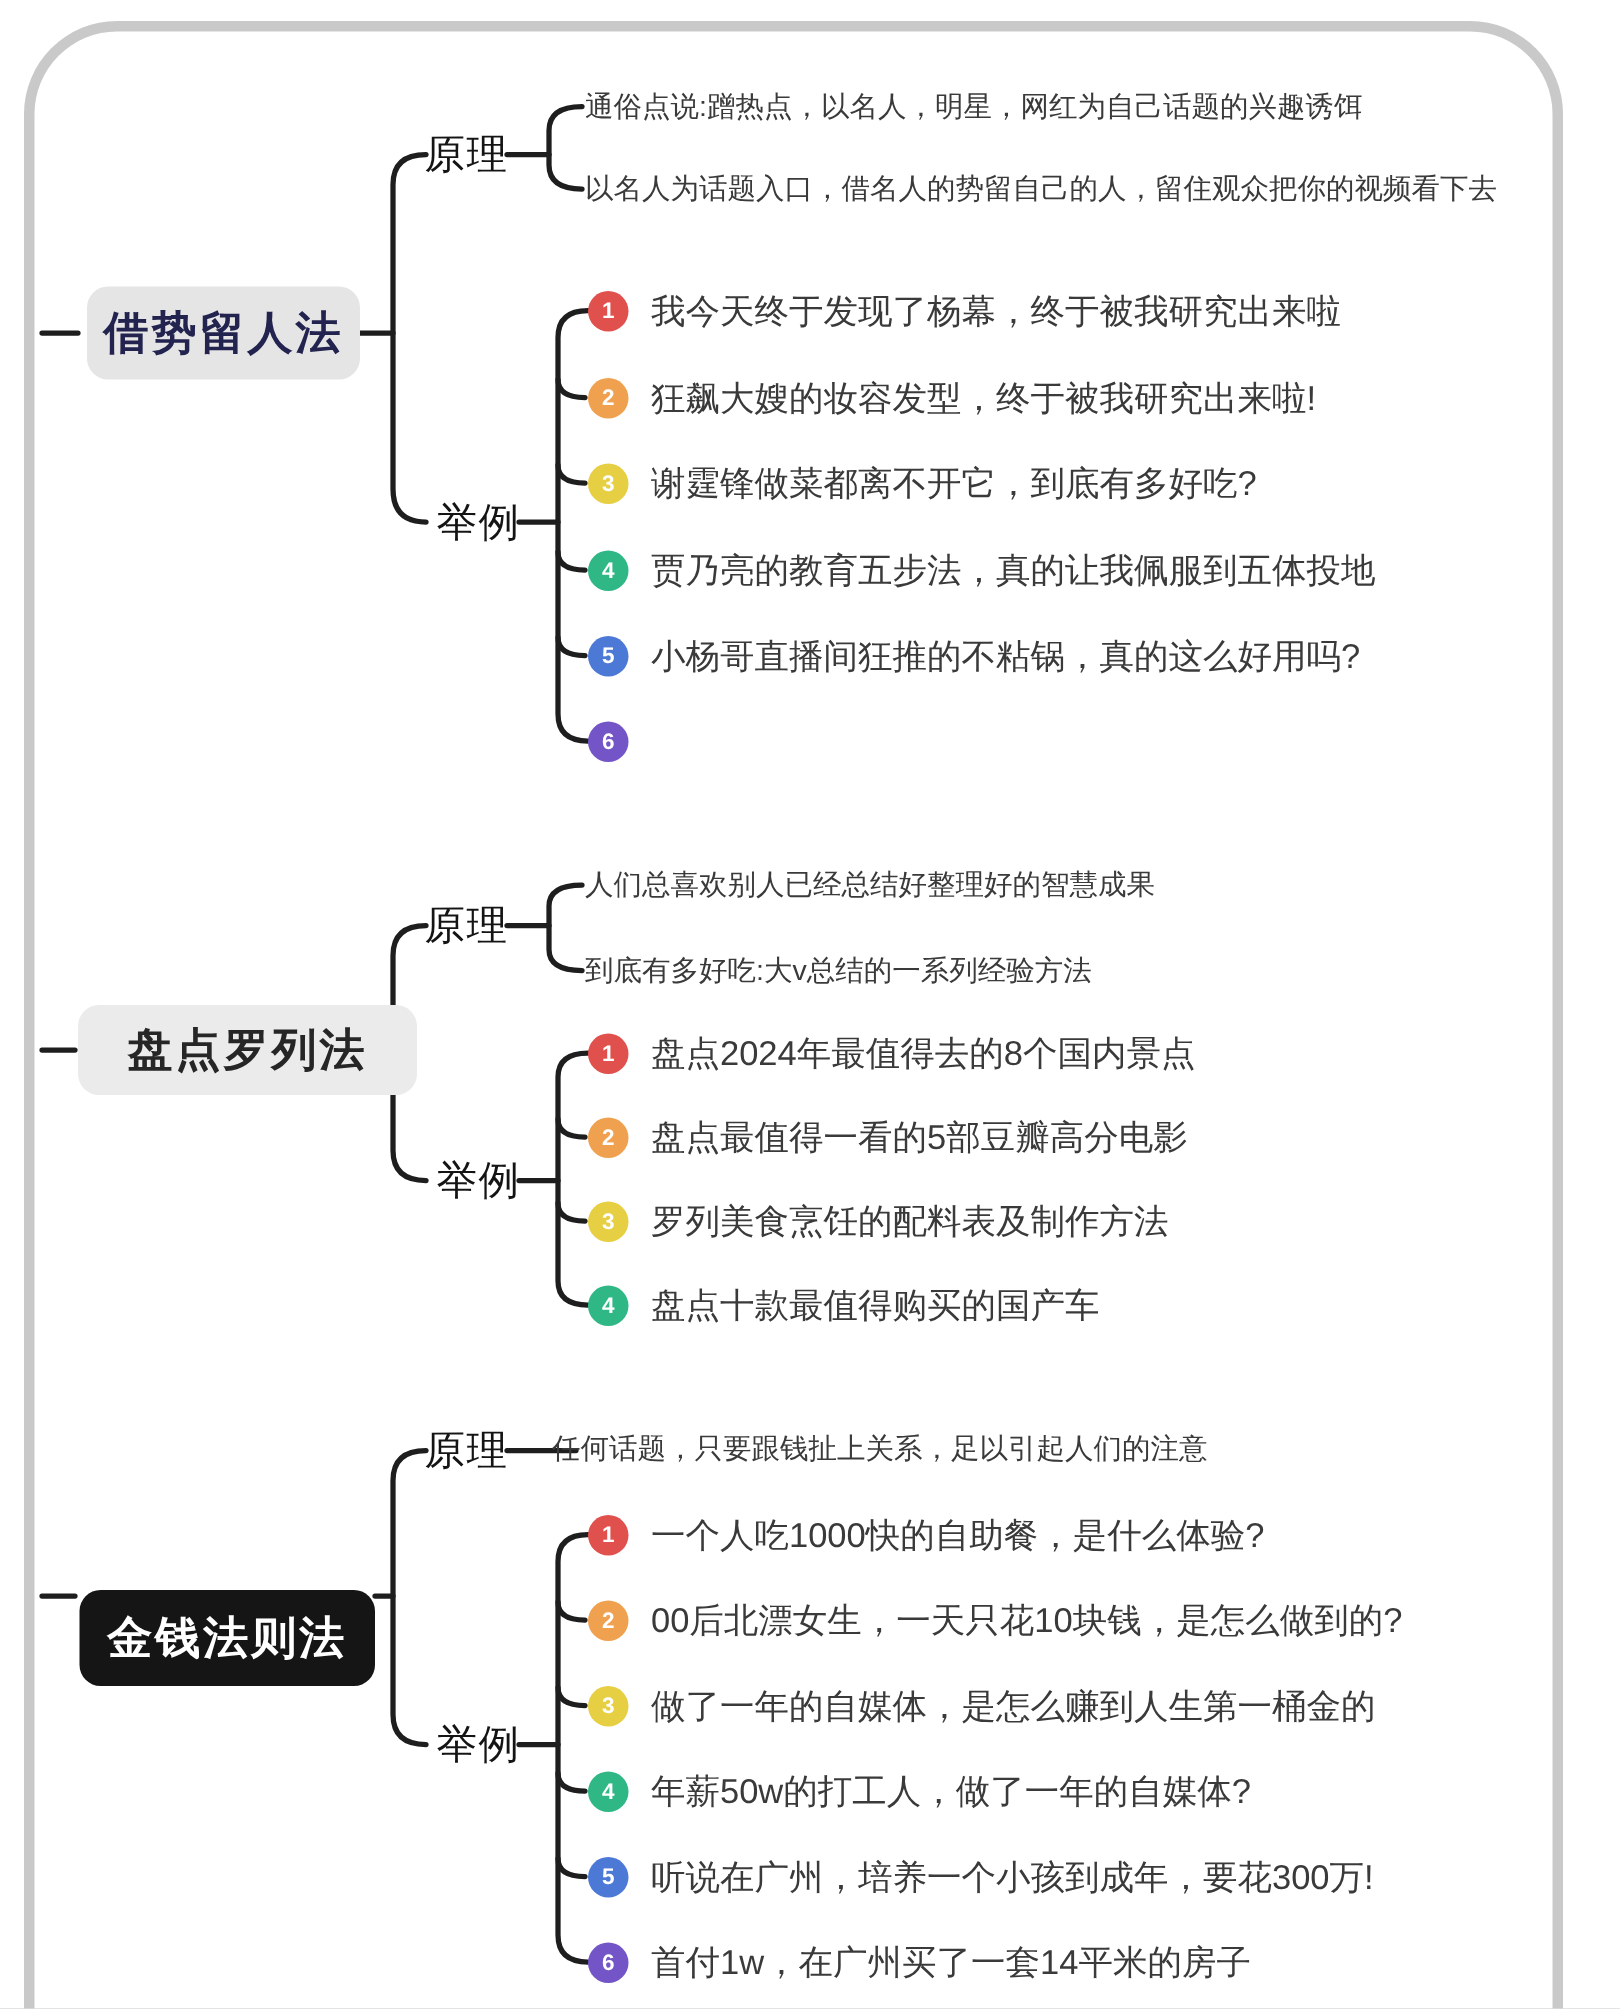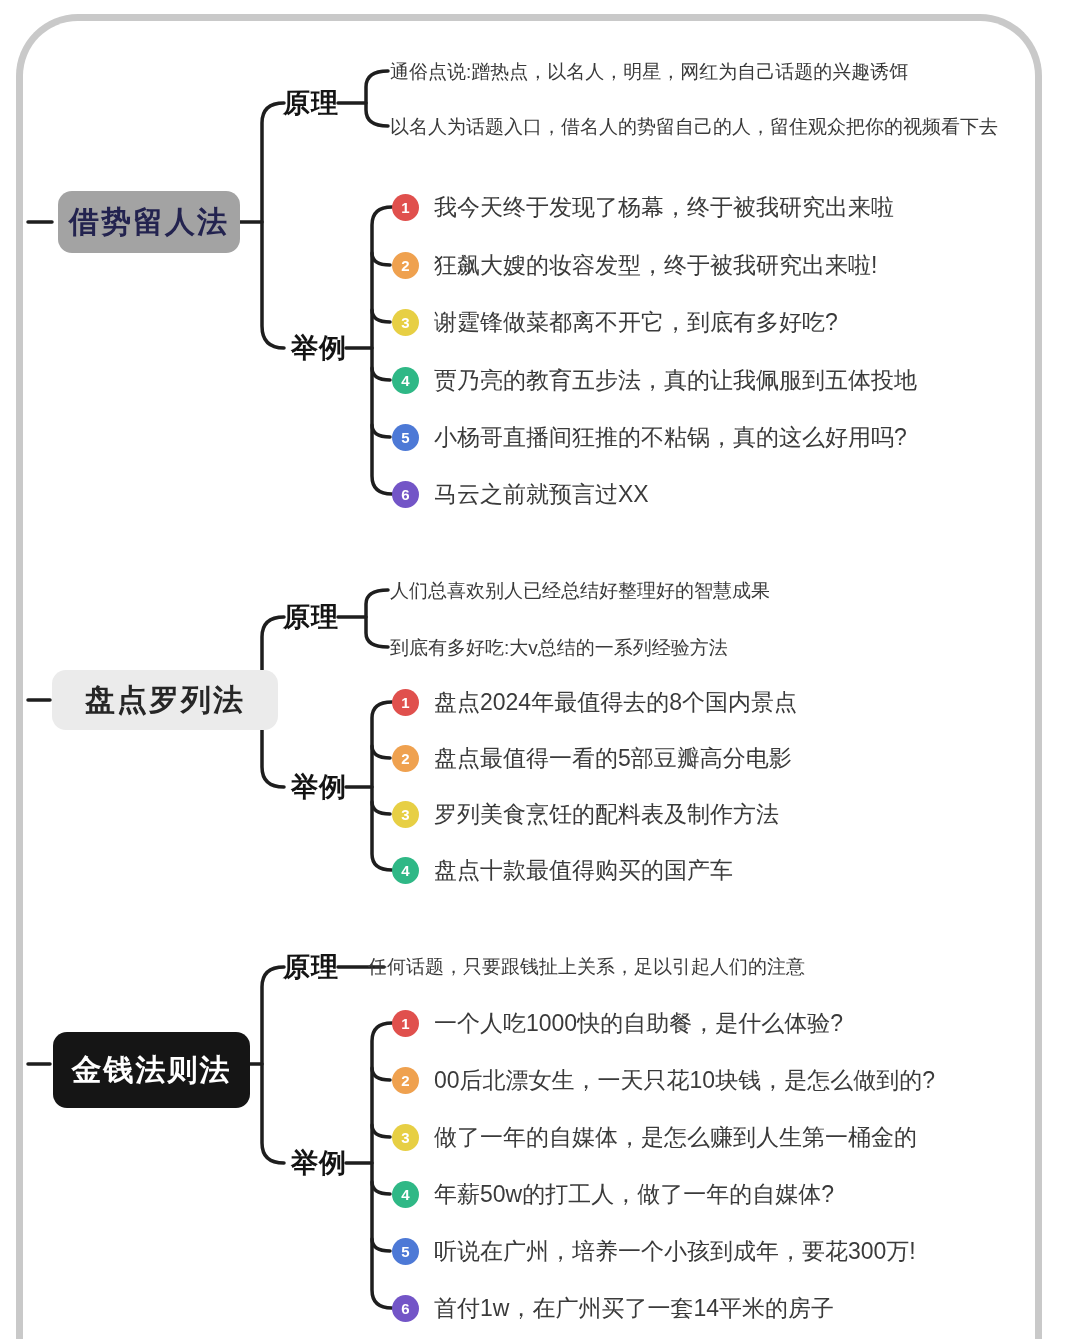--- a/index.html
+++ b/index.html
@@ -14,25 +14,25 @@
     border-radius:62px 62px 0 0;box-sizing:border-box;
     background:transparent;
   }
   svg.links{position:absolute;left:0;top:0;pointer-events:none}
   svg.links path{stroke:#1e1e1e;stroke-width:3.5;fill:none;stroke-linecap:round}
   .topic{
     position:absolute;display:flex;align-items:center;justify-content:center;
     font-weight:bold;font-size:30px;letter-spacing:2px;border-radius:14px;
     box-sizing:border-box;
   }
-  .topic.t1{background:#a3a3a3;color:#23234f}
+  .topic.t1{background:#e5e5e5;color:#23234f}
   .topic.t2{background:#ebebeb;color:#262626}
   .topic.t3{background:#151515;color:#ffffff}
   .sublabel{
-    position:absolute;font-weight:bold;font-size:27px;color:#141414;
+    position:absolute;font-weight:normal;font-size:27px;color:#141414;
     height:32px;line-height:32px;letter-spacing:1px;
   }
   .ptext{
     position:absolute;font-size:19px;color:#3a3a3a;line-height:29px;
     white-space:nowrap;
   }
   .ptext.wrap{white-space:normal;width:632px}
   .example{
     position:absolute;display:flex;align-items:center;gap:15px;height:30px;
   }
@@ -107,21 +107,20 @@
 <div class="example" style="left:392px;top:365px">
   <span class="badge b4">4</span>
   <span class="ex-text">贾乃亮的教育五步法，真的让我佩服到五体投地</span>
 </div>
 <div class="example" style="left:392px;top:422px">
   <span class="badge b5">5</span>
   <span class="ex-text">小杨哥直播间狂推的不粘锅，真的这么好用吗?</span>
 </div>
 <div class="example" style="left:392px;top:479px">
   <span class="badge b6">6</span>
-  <span class="ex-text">马云之前就预言过XX</span>
 </div>
 
 <div class="topic t2" style="left:52px;top:670px;width:226px;height:60px">盘点罗列法</div>
 <div class="sublabel" style="left:283px;top:601px">原理</div>
 <div class="ptext" style="left:390px;top:576px">人们总喜欢别人已经总结好整理好的智慧成果</div>
 <div class="ptext" style="left:390px;top:633px">到底有多好吃:大v总结的一系列经验方法</div>
 <div class="sublabel" style="left:291px;top:771px">举例</div>
 
 <div class="example" style="left:392px;top:687px">
   <span class="badge b1">1</span>
@@ -133,21 +132,21 @@
 </div>
 <div class="example" style="left:392px;top:799px">
   <span class="badge b3">3</span>
   <span class="ex-text">罗列美食烹饪的配料表及制作方法</span>
 </div>
 <div class="example" style="left:392px;top:855px">
   <span class="badge b4">4</span>
   <span class="ex-text">盘点十款最值得购买的国产车</span>
 </div>
 
-<div class="topic t3" style="left:53px;top:1032px;width:197px;height:76px">金钱法则法</div>
+<div class="topic t3" style="left:53px;top:1060px;width:197px;height:64px">金钱法则法</div>
 <div class="sublabel" style="left:283px;top:951px">原理</div>
 <div class="ptext" style="left:368px;top:952px">任何话题，只要跟钱扯上关系，足以引起人们的注意</div>
 <div class="sublabel" style="left:291px;top:1147px">举例</div>
 
 <div class="example" style="left:392px;top:1008px">
   <span class="badge b1">1</span>
   <span class="ex-text">一个人吃1000快的自助餐，是什么体验?</span>
 </div>
 <div class="example" style="left:392px;top:1065px">
   <span class="badge b2">2</span>

